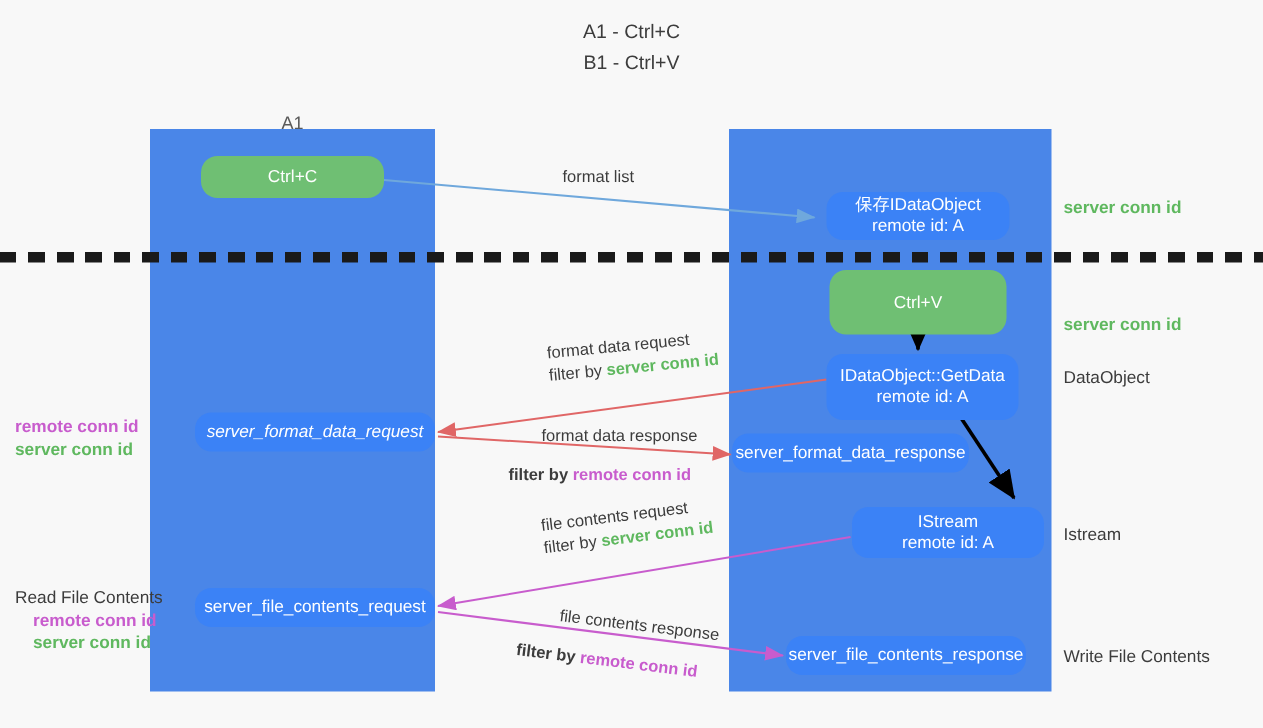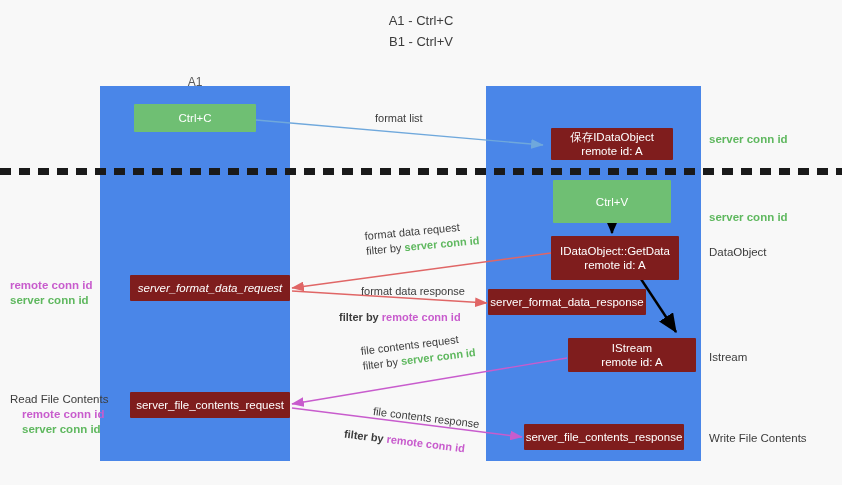--- a/index.html
+++ b/index.html
@@ -28,25 +28,25 @@
   .lane{background:#4a86e8;}
   .lane-a{left:100px;top:86px;width:190px;height:375px;}
   .lane-b{left:486px;top:86px;width:215px;height:375px;}
 
   
   .box{
     box-sizing:border-box;
     display:flex;flex-direction:column;
     align-items:center;justify-content:center;
     color:#ffffff;font-size:11.5px;line-height:14px;
-    text-align:right;border-radius:1px;
+    text-align:right;border-radius:11px;
     padding:2px 4px;
   }
   .box.green{background:#6aa84f;background:#6fbf73;}
-  .box.orange{background:#7f1d1d;}
+  .box.orange{background:#3b82f6;}
 
   
   .lbl{
     font-size:11px;color:#3c3c3c;line-height:15px;white-space:nowrap;
   }
   .lbl.rot{transform-origin:left top;}
   .green-t{color:#5fb85f;font-weight:bold;}
   .purple-t{color:#c85ccd;font-weight:bold;}
 
   

